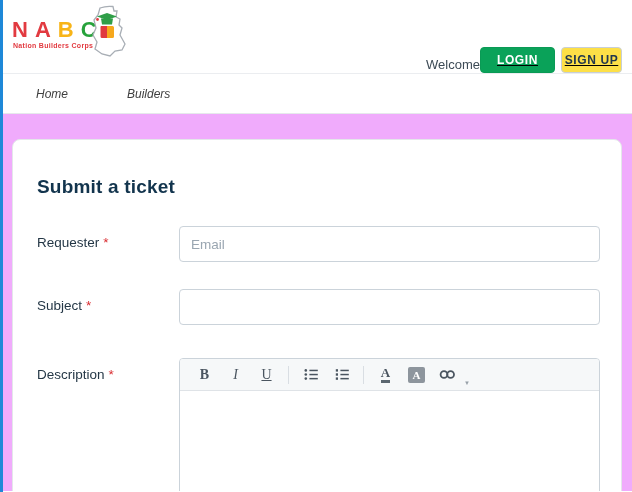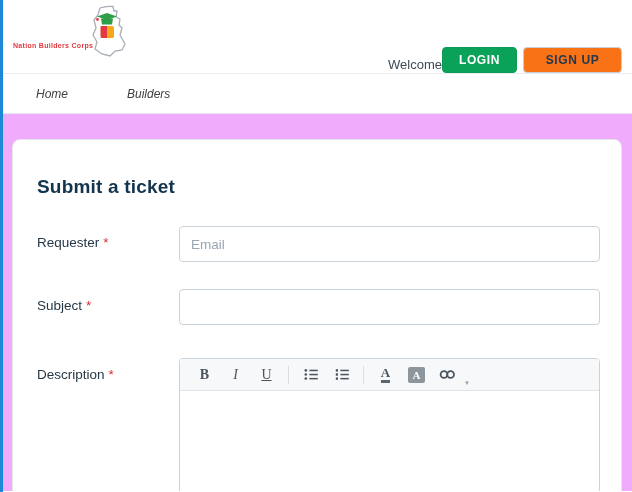--- a/index.html
+++ b/index.html
@@ -13,25 +13,25 @@
   .logo { position: relative; margin: 4px 0 0 12px; width: 140px; height: 62px; cursor: pointer; }
   .logo-letters { position: absolute; left: 0; top: 15px; font-size: 22px; font-weight: bold; letter-spacing: 7px; line-height: 1; white-space: nowrap; }
   .c-red   { color: #e23a40; }
   .c-gold  { color: #f8b417; }
   .c-green { color: #27a23b; }
   .logo-tagline { position: absolute; left: 1px; top: 38px; font-size: 7px; font-weight: bold; color: #e23a40; letter-spacing: 0.3px; white-space: nowrap; }
   .logo-map { position: absolute; left: 74px; top: -1px; }
 
   .header-right { display: flex; flex-direction: row; align-items: flex-end; padding: 3px 10px 0 0; }
   .welcome { font-size: 13px; color: #3c4a55; line-height: 16px; }
-  .btn-row { display: flex; gap: 6px; margin-top: 12px; }
+  .btn-row { display: flex; gap: 6px; margin-top: 12px; text-decoration: underline; }
   .btn { height: 26px; font-size: 12px; font-weight: bold; letter-spacing: 0.6px; border-radius: 4px;
          display: flex; align-items: center; justify-content: center; cursor: pointer; }
   .btn-login  { width: 75px; background: #0aa259; color: #fff; border: 1px solid #0a9a55; }
-  .btn-signup { width: 99px; background: #f97316; color: #22384e; border: 1px solid #c8cfd6; }
+  .btn-signup { width: 61px; background: #fde047; color: #22384e; border: 1px solid #c8cfd6; }
 
   
   .nav { height: 40px; background: #fff; border-bottom: 1px solid #e6e9ec; display: flex; align-items: center; padding-left: 36px; }
   .nav-item { font-size: 12px; color: #404040; cursor: pointer; font-style: italic; }
   .nav-item + .nav-item { margin-left: 59px; }
 
   
   .page-body { background: #f0abfc; height: 377px; padding: 25px 10px 0 12px; overflow: hidden; }
   .card { background: #fff; border: 1px solid #e4e7ea; border-radius: 8px; height: 380px; padding: 36px 21px 0 24px; }
   .card-title { margin: 0; font-size: 19px; font-weight: bold; color: #12344d; letter-spacing: 0.2px; }
@@ -64,20 +64,21 @@
   .tb-caret { font-size: 6px; color: #98a1a9; align-self: flex-end; margin: 0 0 4px 1px; }
   .editor-content { height: 114px; padding: 8px 10px; font-size: 13.5px; color: #333; outline: none; }
 </style>
 </head>
 <body>
 
 <div class="left-strip"></div>
 
 <header class="topbar">
   <div class="logo">
+    <div class="logo-letters"><span class="c-red">N</span><span class="c-red">A</span><span class="c-gold">B</span><span class="c-green">C</span></div>
     <div class="logo-tagline">Nation Builders Corps</div>
     <span class="logo-map">
       <svg width="42" height="56" viewBox="0 0 42 56">
         <path d="M14,5 C18,3.5 23,3 27,3.5 L28,8 L31,8 L30,14 L34,16 L33,22 L36,25 L34,32 L39,41 L36,47 L29,48 L24,53 L16,51 L9,46 L11,39 L7,32 L10,25 L8,17 L12,12 Z" fill="#ffffff" stroke="#a8aeb5" stroke-width="1.3"></path>
         <polygon points="21,10 31,13.5 21,17 11,13.5" fill="#2f9e48"></polygon>
         <path d="M15,15.5 L27,15.5 L26,21.5 L16,21.5 Z" fill="#2f9e48"></path>
         <circle cx="11.5" cy="16.5" r="1.4" fill="#e23a40"></circle>
         <path d="M15,23 h6 v12 h-5 a1.5,1.5 0 0 1 -1.5,-1.5 v-9 a1.5,1.5 0 0 1 0.5,-1.5 z" fill="#e0393e"></path>
         <path d="M21,23 h5.5 a1.5,1.5 0 0 1 1.5,1.5 v9 a1.5,1.5 0 0 1 -1.5,1.5 h-5.5 z" fill="#f6a81c"></path>
       </svg>

